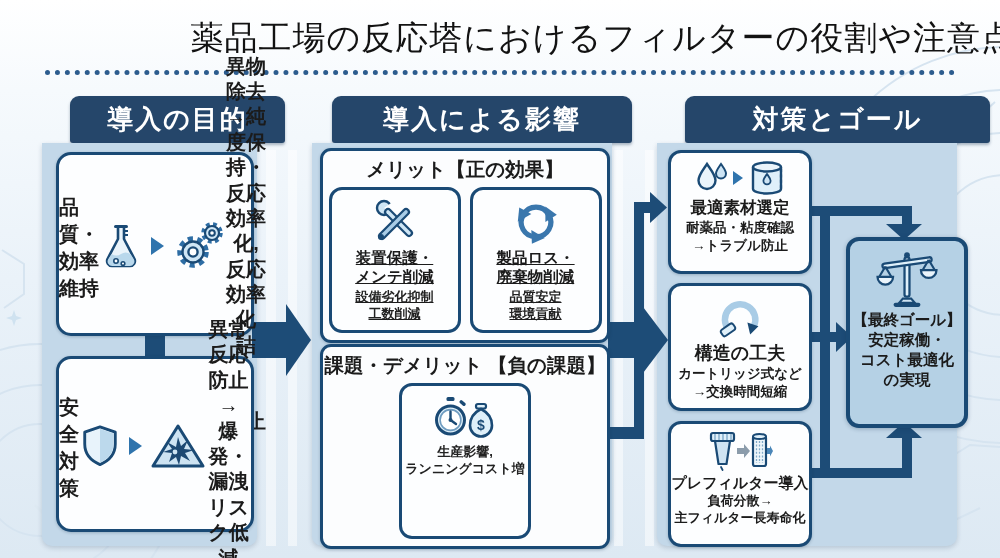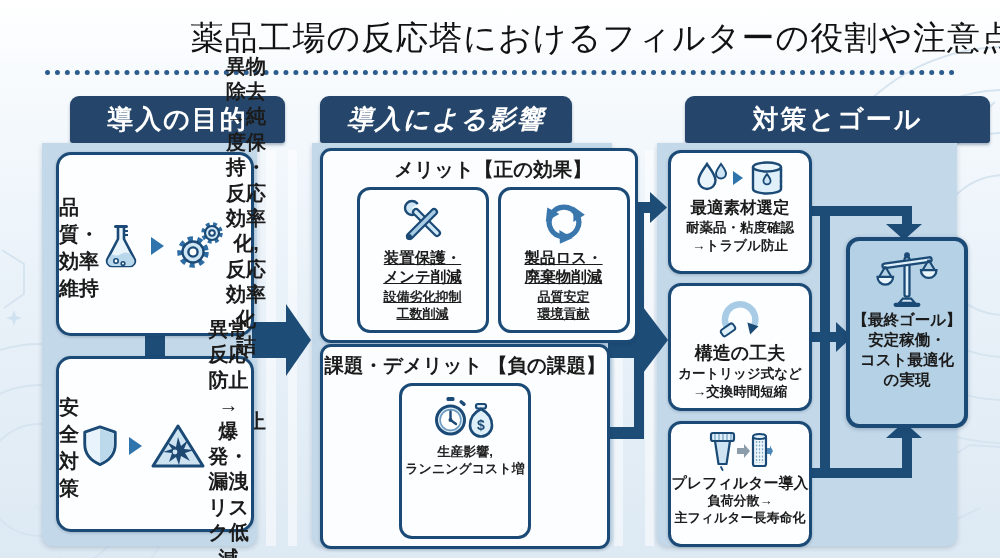--- a/index.html
+++ b/index.html
@@ -15,21 +15,21 @@
   }
   .divider{position:absolute;top:70px;left:45px;width:910px;height:0;border-top:5px dotted #2c5c8e;}
   .hdr{
     position:absolute;height:47px;background:#25466a;border-radius:9px 9px 3px 3px;
     color:#ffffff;font-weight:800;font-size:26px;letter-spacing:2px;
     display:flex;align-items:center;justify-content:center;
     box-shadow:0 2px 3px rgba(20,50,80,.35);
     margin-left:28px;
   }
   #hdr1{left:42px;top:96px;width:215px;}
-  #hdr2{left:292px;top:96px;width:252px;font-style:italic;}
+  #hdr2{left:304px;top:96px;width:300px;}
   #hdr3{left:657px;top:96px;width:305px;}
   .panel{position:absolute;background:#c3d8e9;border-radius:0 0 10px 10px;box-shadow:0 2px 5px rgba(30,60,90,.20);}
   #panel1{left:42px;top:143px;width:215px;height:403px;}
   #panel2{left:312px;top:143px;width:300px;height:403px;}
   #panel3{left:657px;top:143px;width:300px;height:403px;}
 
   .card{
     position:absolute;background:#fdfeff;border:3px solid #1a4a75;border-radius:15px;
     display:flex;flex-direction:row;align-items:center;box-shadow:0 1px 3px rgba(20,50,80,.25);
   }
@@ -38,21 +38,21 @@
   .card-title{font-size:20px;font-weight:800;margin-top:7px;}
   .iconrow{display:flex;align-items:center;justify-content:center;gap:8px;margin:5px 0 2px;}
   .tri{width:0;height:0;border-left:13px solid #2f74ad;border-top:9px solid transparent;border-bottom:9px solid transparent;}
   .tri.sm{border-left-width:10px;border-top-width:7px;border-bottom-width:7px;}
   .blines{font-size:20px;font-weight:800;line-height:1.27;text-align:center;}
 
   .groupcard{
     position:absolute;background:#fcfdfe;border:3px solid #1a4a75;border-radius:11px;
     box-shadow:0 1px 3px rgba(20,50,80,.25);
   }
-  #m-group{left:320px;top:148px;width:284px;height:189px;padding-left:28px;}
+  #m-group{left:320px;top:148px;width:284px;height:189px;}
   #d-group{left:320px;top:344px;width:284px;height:199px;}
   .group-title{font-size:19.5px;font-weight:800;text-align:center;margin-top:5px;}
   .duo{display:flex;justify-content:center;gap:9px;margin-top:4px;}
   .subcard{
     width:126px;background:#fdfeff;border:3px solid #1a4a75;border-radius:13px;
     display:flex;flex-direction:column;align-items:center;
   }
   #m-group .subcard{height:140px;text-decoration:underline;}
   #d-group .subcard{height:150px;}
   .sub-bold{font-size:15.5px;font-weight:800;line-height:1.22;text-align:center;}

